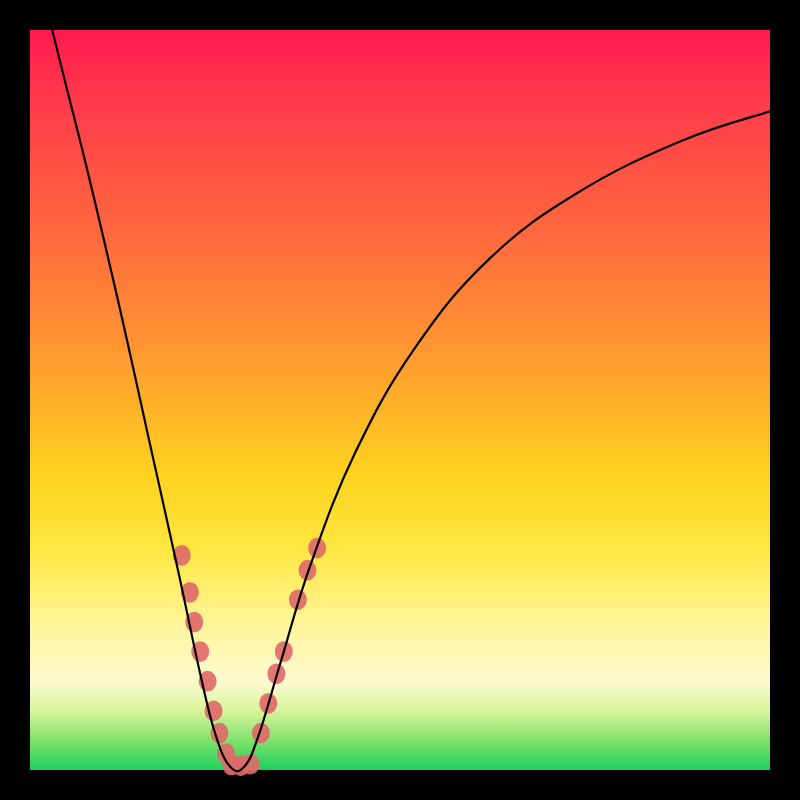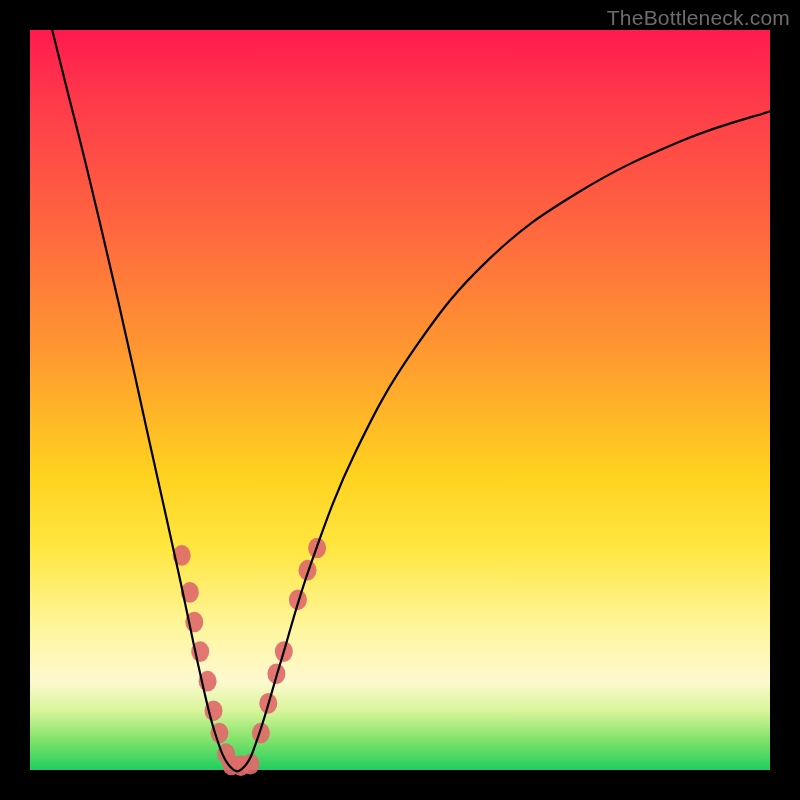--- a/index.html
+++ b/index.html
@@ -82,14 +82,13 @@
           <ellipse cx="238.28" cy="673.40" rx="9" ry="10.35" fill="#e06a6a" fill-opacity="0.92"></ellipse>
           <ellipse cx="246.42" cy="643.80" rx="9" ry="10.35" fill="#e06a6a" fill-opacity="0.92"></ellipse>
           <ellipse cx="253.82" cy="621.60" rx="9" ry="10.35" fill="#e06a6a" fill-opacity="0.92"></ellipse>
           <ellipse cx="267.88" cy="569.80" rx="9" ry="10.35" fill="#e06a6a" fill-opacity="0.92"></ellipse>
           <ellipse cx="277.50" cy="540.20" rx="9" ry="10.35" fill="#e06a6a" fill-opacity="0.92"></ellipse>
           <ellipse cx="287.12" cy="518.00" rx="9" ry="10.35" fill="#e06a6a" fill-opacity="0.92"></ellipse>
         </g>
       <path id="curve-path" fill="none" stroke="#000" stroke-width="2.2" d="M 22.20 0.00 C 25.16 11.84, 29.60 29.60, 37.00 59.20 C 44.40 88.80, 48.84 105.08, 59.20 148.00 C 69.56 190.92, 76.96 222.00, 88.80 273.80 C 100.64 325.60, 106.56 353.72, 118.40 407.00 C 130.24 460.28, 137.64 492.84, 148.00 540.20 C 158.36 587.56, 162.80 611.24, 170.20 643.80 C 177.60 676.36, 179.08 684.50, 185.00 703.00 C 190.92 721.50, 193.88 729.64, 199.80 736.30 C 205.72 742.96, 208.68 742.96, 214.60 736.30 C 220.52 729.64, 222.00 724.46, 229.40 703.00 C 236.80 681.54, 241.24 663.04, 251.60 629.00 C 261.96 594.96, 266.40 574.24, 281.20 532.80 C 296.00 491.36, 304.88 464.72, 325.60 421.80 C 346.32 378.88, 358.16 356.68, 384.80 318.20 C 411.44 279.72, 426.24 260.48, 458.80 229.40 C 491.36 198.32, 509.12 186.48, 547.60 162.80 C 586.08 139.12, 612.72 127.28, 651.20 111.00 C 689.68 94.72, 722.24 87.32, 740.00 81.40"></path>
     </svg>
   </div>
-  <div class="watermark">TheBottleneck.com</div>
 </div>
 
 </body></html>

